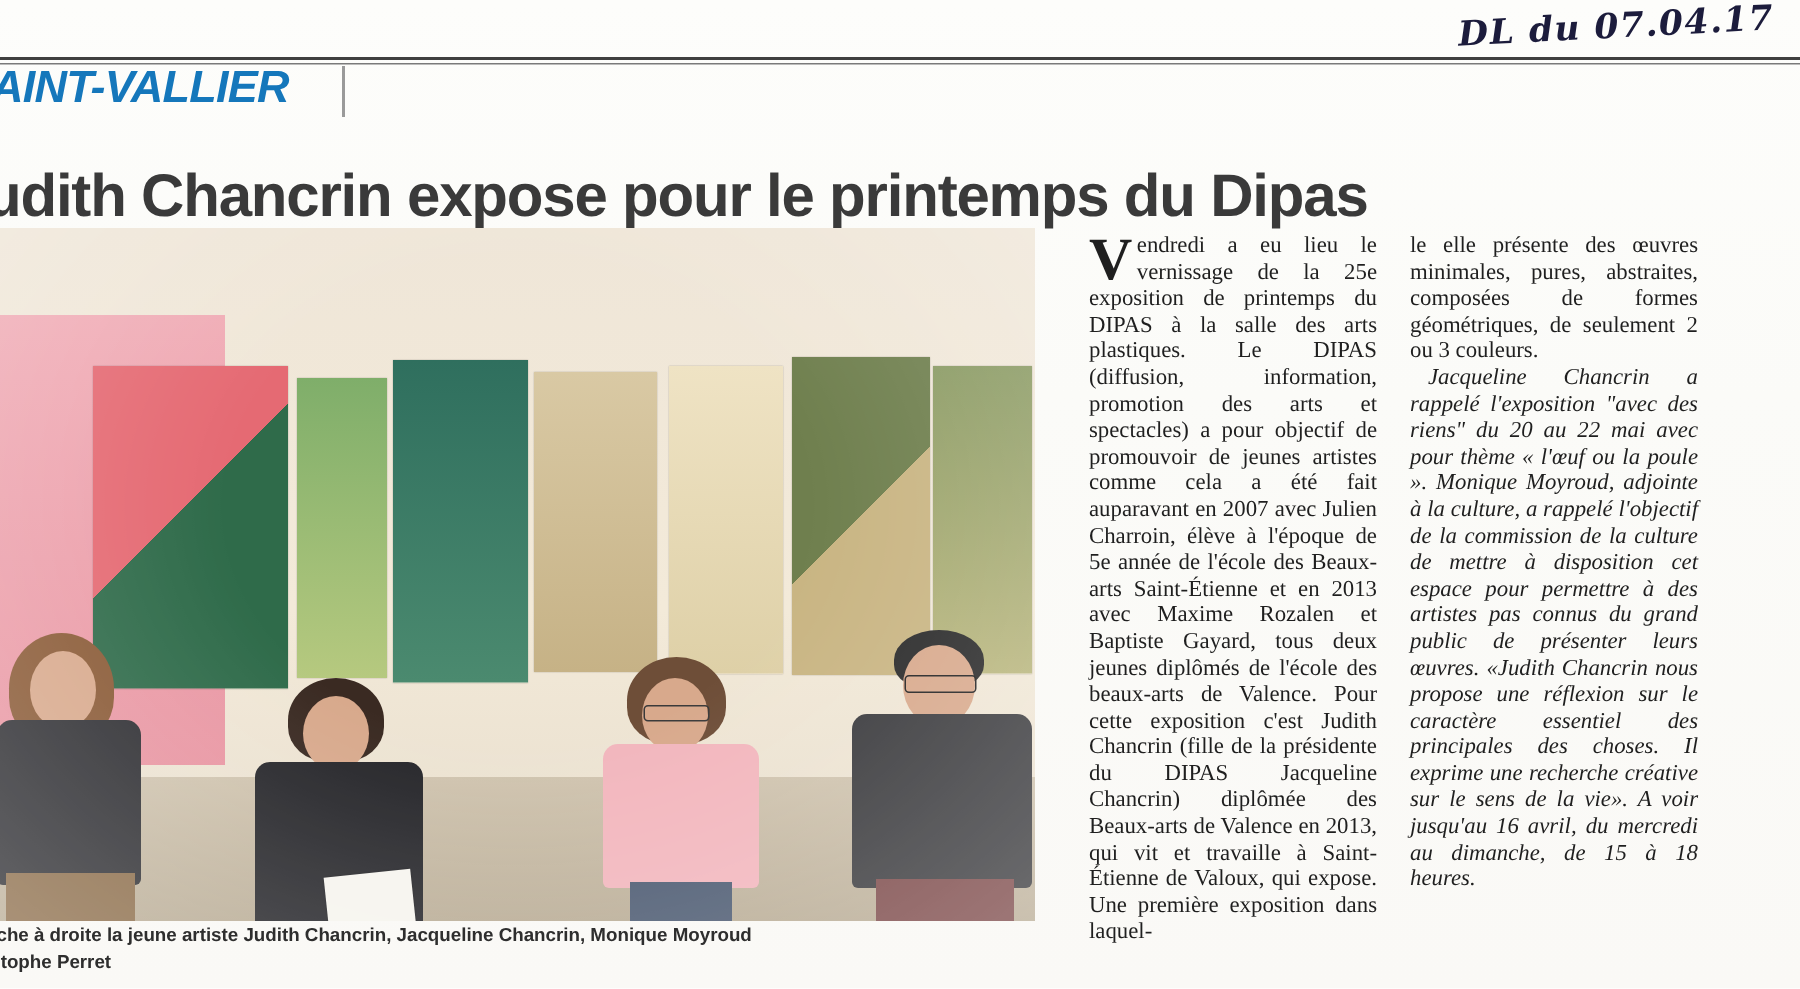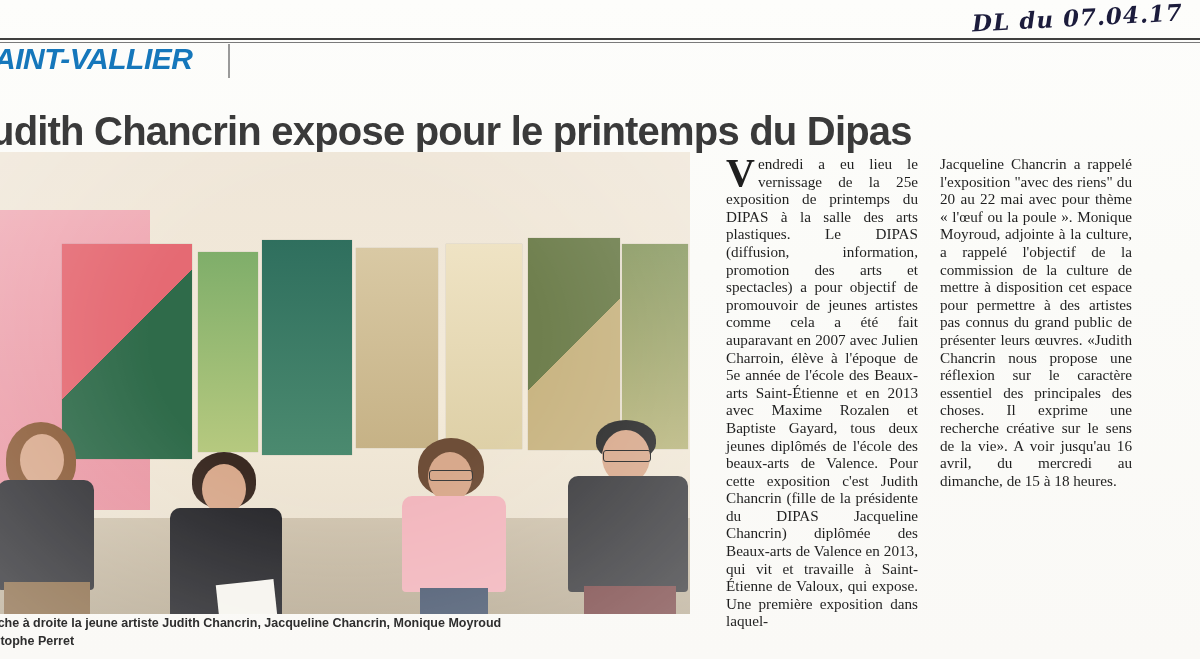--- a/index.html
+++ b/index.html
@@ -222,21 +222,21 @@
     font-size: 15.2px;
     line-height: 17.6px;
     color: #1f1f1f;
     text-align: justify;
     hyphens: auto;
   }
   #col1 { left: 726px; }
   #col2 { left: 940px; }
 
   #col1 p, #col2 p { margin: 0; }
-  #col1 p + p, #col2 p + p { text-indent: 12px; }
+  #col1 p + p, #col2 p + p { text-indent: 12px; font-style: italic; }
 
   .dropcap {
     float: left;
     font-family: "Liberation Serif", serif;
     font-weight: bold;
     font-size: 40px;
     line-height: 33px;
     padding-right: 3px;
     margin-top: 1px;
   }
@@ -319,16 +319,17 @@
     <span>istophe Perret</span>
   </div>
 
   <div class="col-gutter"></div>
 
   <div id="col1">
     <p><span class="dropcap">V</span><span>endredi a eu lieu le vernissage de la 25e exposition de printemps du DIPAS à la salle des arts plastiques. Le DIPAS (diffusion, information, promotion des arts et spectacles) a pour objectif de promouvoir de jeunes artistes comme cela a été fait auparavant en 2007 avec Julien Charroin, élève à l'époque de 5e année de l'école des Beaux-arts Saint-Étienne et en 2013 avec Maxime Rozalen et Baptiste Gayard, tous deux jeunes diplômés de l'école des beaux-arts de Valence. Pour cette exposition c'est Judith Chancrin (fille de la présidente du DIPAS Jacqueline Chancrin) diplômée des Beaux-arts de Valence en 2013, qui vit et travaille à Saint-Étienne de Valoux, qui expose. Une première exposition dans laquel-</span></p>
   </div>
 
   <div id="col2">
+    <p>le elle présente des œuvres minimales, pures, abstraites, composées de formes géométriques, de seulement 2 ou 3 couleurs.</p>
     <p>Jacqueline Chancrin a rappelé l'exposition "avec des riens" du 20 au 22 mai avec pour thème « l'œuf ou la poule ». Monique Moyroud, adjointe à la culture, a rappelé l'objectif de la commission de la culture de mettre à disposition cet espace pour permettre à des artistes pas connus du grand public de présenter leurs œuvres. «Judith Chancrin nous propose une réflexion sur le caractère essentiel des principales des choses. Il exprime une recherche créative sur le sens de la vie». A voir jusqu'au 16 avril, du mercredi au dimanche, de 15 à 18 heures.</p>
   </div>
 
 </div>
 
 </body></html>

